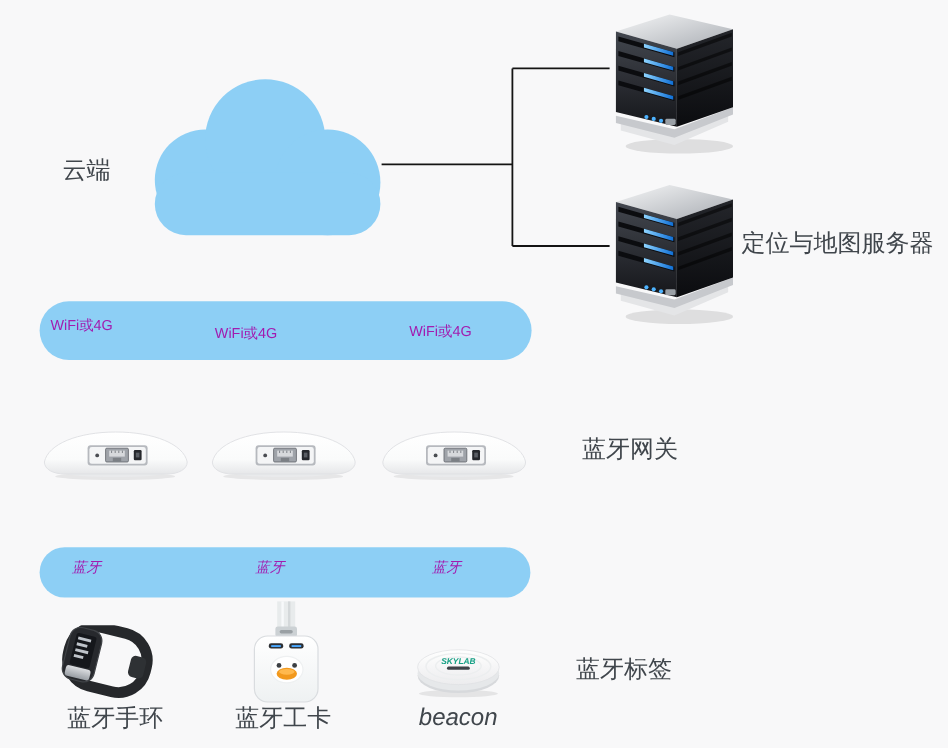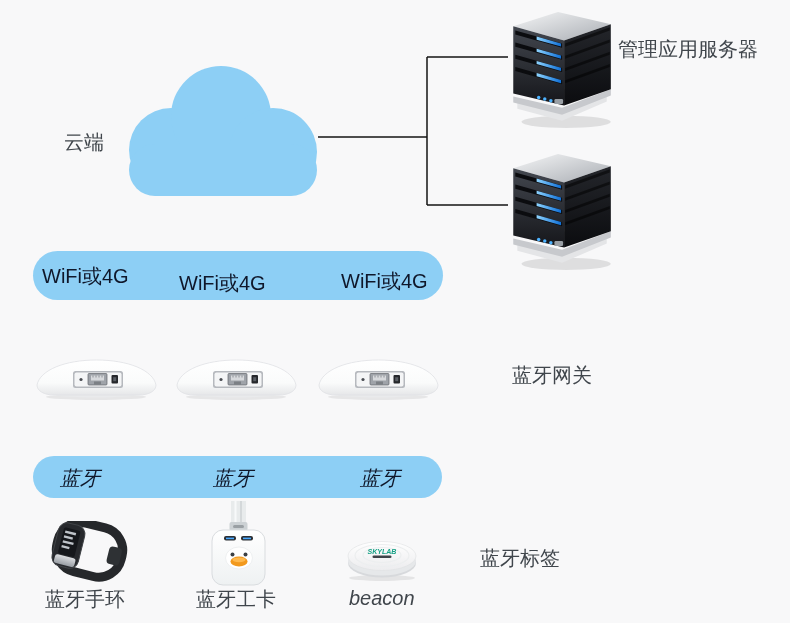--- a/index.html
+++ b/index.html
@@ -5,21 +5,21 @@
   html,body{margin:0;padding:0;background:#f8f8f9;}
   .canvas{
     position:relative;width:790px;height:623px;overflow:hidden;
     background:var(--bg,#f8f8f9);
     font-family:"Liberation Sans","DejaVu Sans",sans-serif;
     color:var(--text,#40464c);
   }
   .abs{position:absolute;}
   .label{font-size:20px;line-height:1.1;white-space:nowrap;color:var(--text,#40464c);}
   .pill{position:absolute;background:var(--blue,#8dcff5);}
-  .pill span{position:absolute;font-size:20px;line-height:1.1;white-space:nowrap;color:#0f172a;}
+  .pill span{position:absolute;font-size:12px;line-height:1.1;white-space:nowrap;color:#a21caf;}
   svg{display:block;}
   .connectors{pointer-events:none;}
 </style>
 </head>
 <body>
 
 <svg width="0" height="0" style="position:absolute" aria-hidden="true">
   <defs>
     <linearGradient id="srvTop" x1="0" y1="0" x2="1" y2="1">
       <stop offset="0" stop-color="#f4f5f6"></stop>
@@ -156,66 +156,66 @@
     </symbol>
   </defs>
 </svg>
 
 <div class="canvas">
 
   <svg class="abs connectors" style="left:0;top:0" width="790" height="623" viewBox="0 0 790 623">
     <path d="M318 137 H427 M427 57 V205 M427 57 H508 M427 205 H508" fill="none" stroke="var(--line,#141414)" stroke-width="1.5"></path>
   </svg>
 
-  <div class="abs label" style="left:64px;top:131px;text-align:right;">云端</div>
+  <div class="abs label" style="left:52px;top:131px;text-align:right;">云端</div>
   <svg class="abs" style="left:127px;top:62px" width="192" height="136">
       <use href="#sym-cloud"></use>
     </svg>
 
   <svg class="abs" style="left:503px;top:6px" width="112" height="124">
       <use href="#sym-server"></use>
     </svg>
-  <div class="abs label" style="left:618px;top:38px;">管理应用服务器</div>
 
   <svg class="abs" style="left:503px;top:148px" width="112" height="124">
       <use href="#sym-server"></use>
     </svg>
+  <div class="abs label" style="left:618px;top:192px;">定位与地图服务器</div>
 
   <div class="pill" style="left:33px;top:251px;width:410px;height:49px;border-radius:25px;">
     <span style="left:9px;top:14px;">WiFi或4G</span>
     <span style="left:146px;top:21px;">WiFi或4G</span>
     <span style="left:308px;top:19px;">WiFi或4G</span>
   </div>
 
   <svg class="abs" style="left:33px;top:352px" width="127" height="48">
       <use href="#sym-gateway"></use>
     </svg>
   <svg class="abs" style="left:173px;top:352px" width="127" height="48">
       <use href="#sym-gateway"></use>
     </svg>
   <svg class="abs" style="left:315px;top:352px" width="127" height="48">
       <use href="#sym-gateway"></use>
     </svg>
-  <div class="abs label" style="left:512px;top:364px;">蓝牙网关</div>
+  <div class="abs label" style="left:485px;top:364px;">蓝牙网关</div>
 
   <div class="pill" style="left:33px;top:456px;width:409px;height:42px;border-radius:21px;font-style:italic;">
     <span style="left:27px;top:11px;">蓝牙</span>
     <span style="left:180px;top:11px;">蓝牙</span>
     <span style="left:327px;top:11px;">蓝牙</span>
   </div>
 
   <svg class="abs" style="left:50px;top:521px" width="80" height="62">
       <use href="#sym-bracelet"></use>
     </svg>
   <svg class="abs" style="left:203px;top:501px" width="72" height="86">
       <use href="#sym-badge"></use>
     </svg>
   <svg class="abs" style="left:342px;top:523px" width="80" height="60">
       <use href="#sym-beacon"></use>
     </svg>
 
-  <div class="abs label" style="left:45px;top:588px;">蓝牙手环</div>
+  <div class="abs label" style="left:56px;top:588px;">蓝牙手环</div>
   <div class="abs label" style="left:196px;top:588px;font-family:Liberation Serif, serif;">蓝牙工卡</div>
   <div class="abs label" style="left:349px;top:587px;font-style:italic;">beacon</div>
 
   <div class="abs label" style="left:480px;top:547px;">蓝牙标签</div>
 
 </div>
 
 </body></html>

